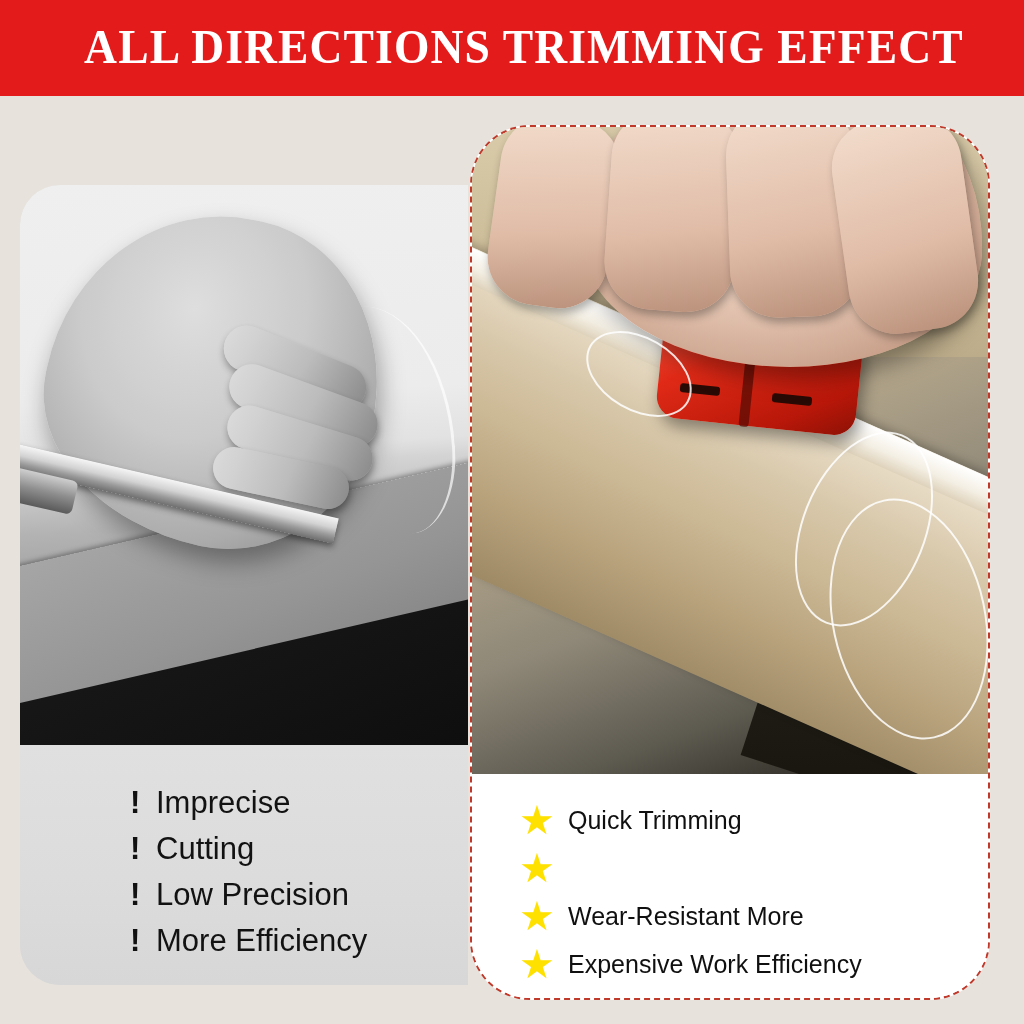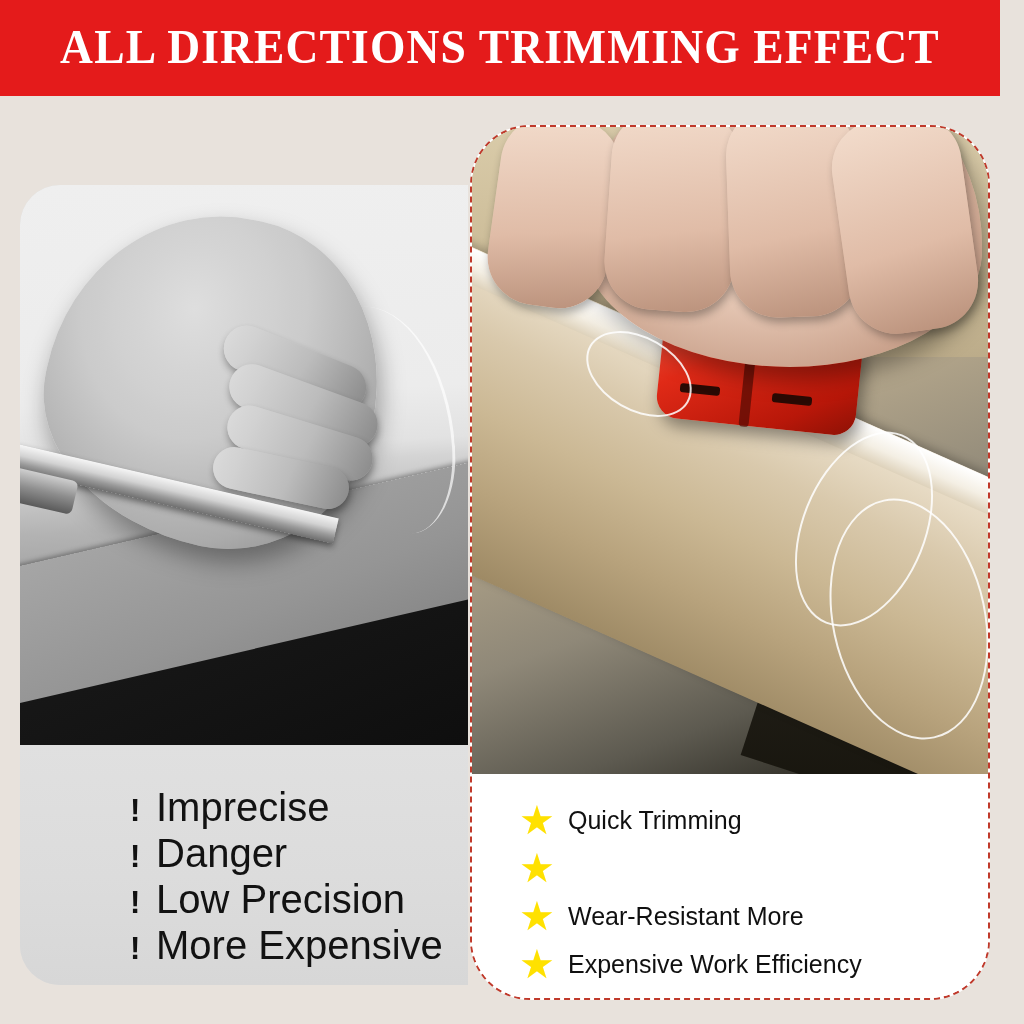--- a/index.html
+++ b/index.html
@@ -6,21 +6,21 @@
   body{
     width:1024px;height:1024px;overflow:hidden;
     background:#e8e2dc;
     font-family:"Liberation Sans", sans-serif;
     position:relative;
   }
   
   .header{
     position:absolute;left:0;top:0;width:1000px;height:96px;
     background:#e41b1b;
-    display:flex;align-items:center;justify-content:center;
+    display:flex;align-items:center;justify-content:center;padding-left:24px;
   }
   .header-title{
     color:#ffffff;
     font-family:"Liberation Serif", serif;
     font-weight:bold;
     font-size:49px;
     letter-spacing:1.2px;
     transform:scaleX(0.93);
     white-space:nowrap;
     line-height:1;
@@ -98,21 +98,21 @@
     box-sizing:border-box;
   }
   .row-bad{
     display:flex;align-items:baseline;
     height:46px;
   }
   .bang{
     color:#111;font-size:31px;font-weight:bold;width:26px;
     font-family:"Liberation Sans", sans-serif;
   }
-  .txt-bad{color:#121212;font-size:40px;}
+  .txt-bad{color:#121212;font-size:31px;}
   
   .panel-right{
     position:absolute;left:470px;top:125px;width:520px;height:875px;
     border-radius:60px;
     border:2px dashed #c0392b;
     overflow:hidden;
     background:#ffffff;
     box-sizing:border-box;
   }
   .photo-good{
@@ -225,29 +225,29 @@
 
   </div>
 
   <div class="list-bad">
     <div class="row-bad">
       <span class="bang">!</span>
       <span class="txt-bad">Imprecise</span>
     </div>
     <div class="row-bad">
       <span class="bang">!</span>
-      <span class="txt-bad">Danger</span>
+      <span class="txt-bad">Cutting</span>
     </div>
     <div class="row-bad">
       <span class="bang">!</span>
       <span class="txt-bad">Low Precision</span>
     </div>
     <div class="row-bad">
       <span class="bang">!</span>
-      <span class="txt-bad">More Expensive</span>
+      <span class="txt-bad">More Efficiency</span>
     </div>
   </div>
 </div>
 
 <div class="panel-right">
 
   <div class="photo-good">
     <div class="good-bg"></div>
     <div class="good-wall"></div>
     <div class="good-dark"></div>

